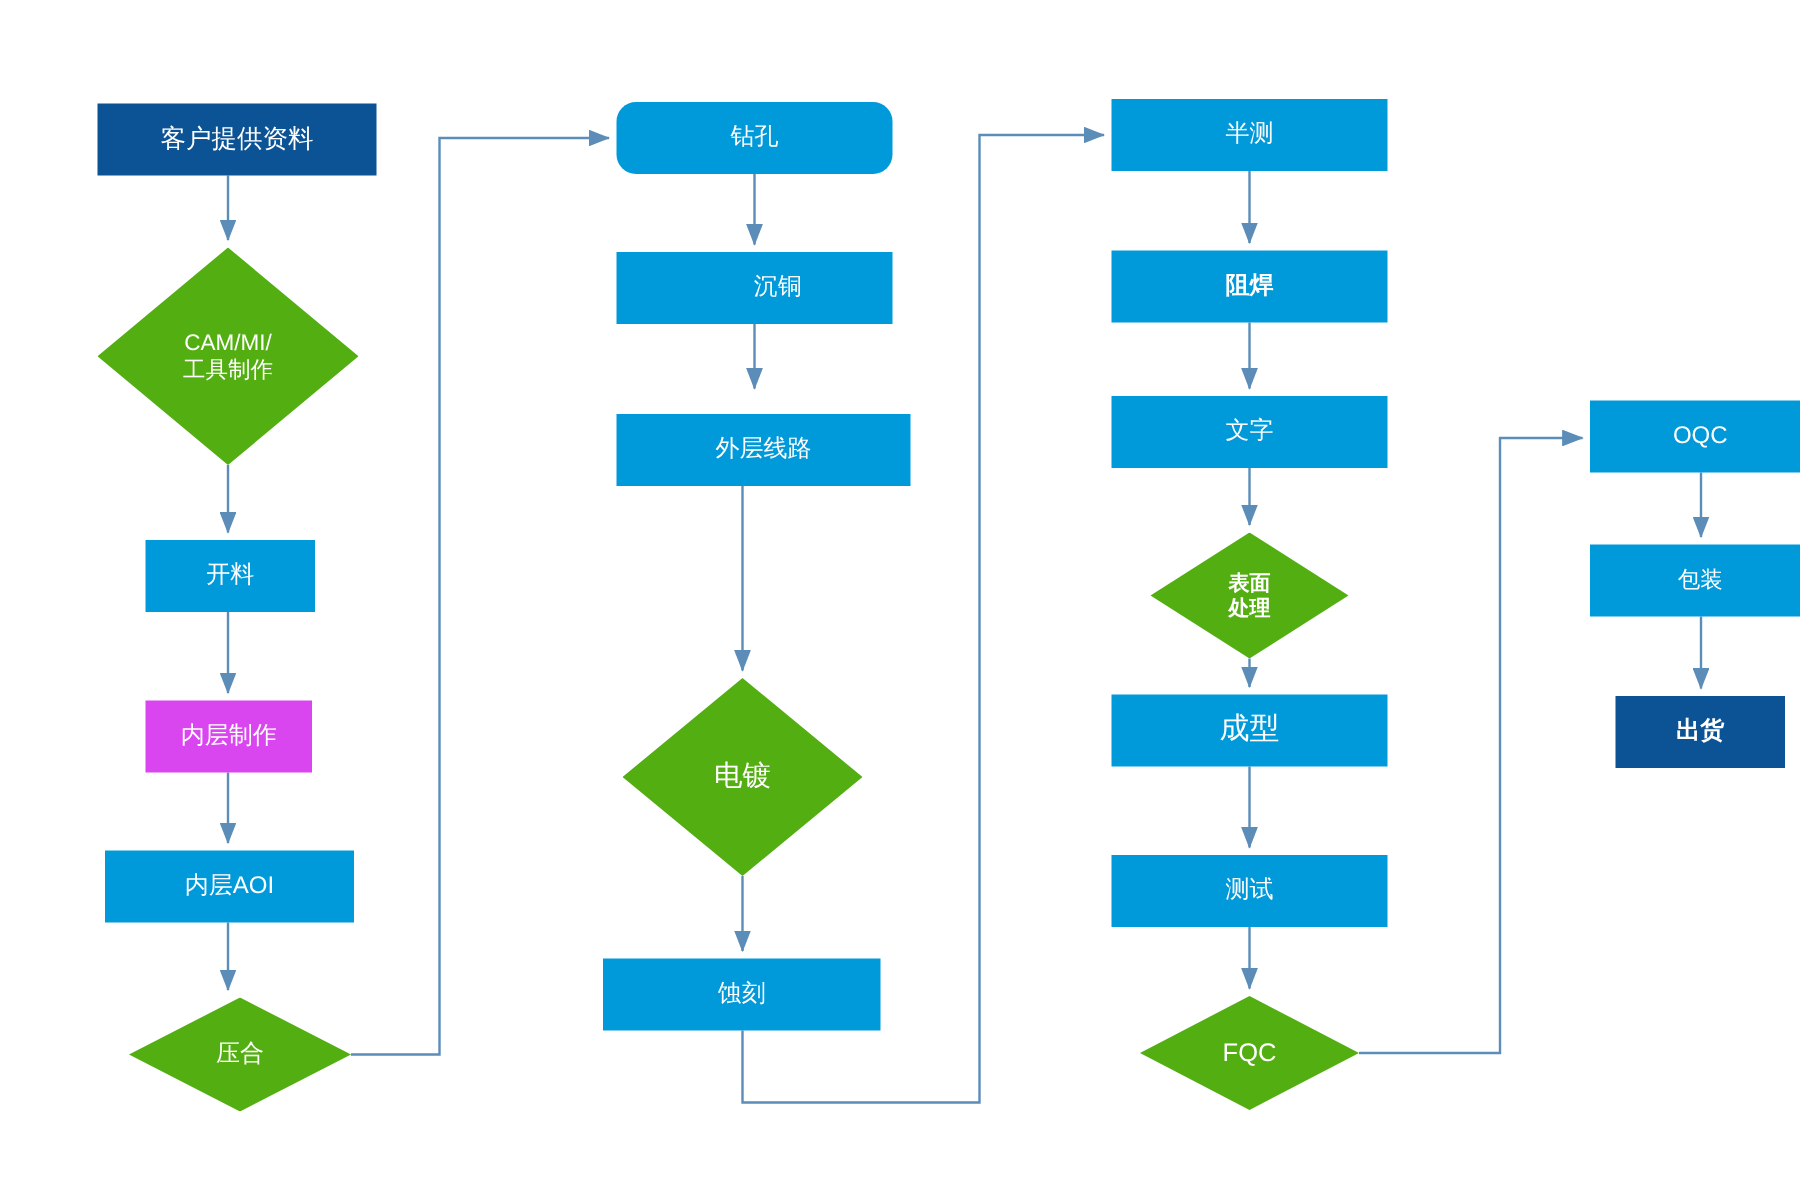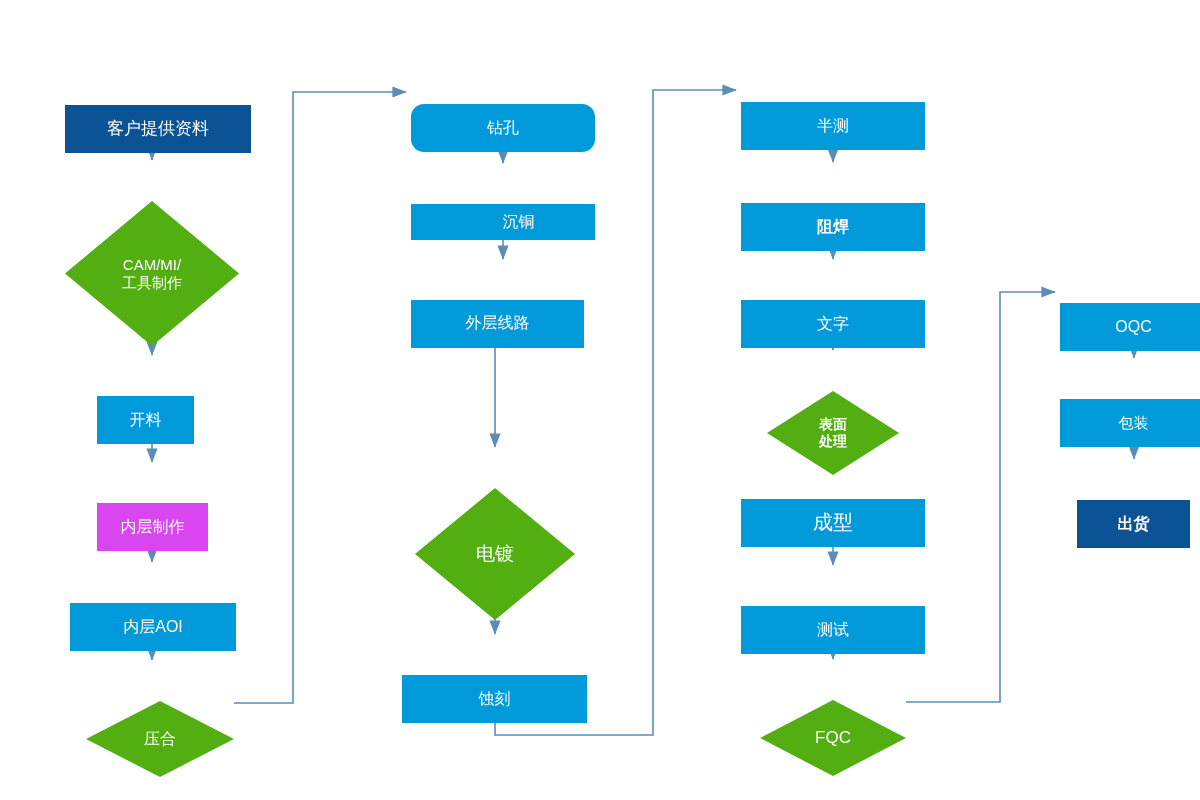--- a/index.html
+++ b/index.html
@@ -13,21 +13,20 @@
   #canvas{position:relative;width:1200px;height:800px;}
   svg.links{position:absolute;left:0;top:0;width:1200px;height:800px;pointer-events:none;}
 
   .node{
     position:absolute;
     display:flex;align-items:center;justify-content:center;
     text-align:center;
     color:#ffffff;
     box-sizing:border-box;
     z-index:2;
-    margin-top:36px;
   }
   .node.rect{}
   .node .lbl{
     display:block;
     line-height:1.18;
     white-space:pre-line;
     position:relative;
     z-index:3;
   }
   .node.diamond{background:transparent;}
@@ -74,42 +73,42 @@
       <div class="node rect" style="left: 65px; top: 69px; width: 186px; height: 48px; font-size: 17px; font-weight: 400; color: rgb(255, 255, 255); background: rgb(11, 83, 148);">
         <span class="lbl">客户提供资料</span>
       </div>
       <div class="node diamond" style="left: 65px; top: 165px; width: 174px; height: 145px; font-size: 15px; font-weight: 400; color: rgb(255, 255, 255);">
         <svg class="dshape" viewBox="0 0 100 100" preserveAspectRatio="none">
           <polygon points="50,0 100,50 50,100 0,50" fill="#52AE11"></polygon>
         </svg>
         <span class="lbl">CAM/MI/
 工具制作</span>
       </div>
-      <div class="node rect" style="left: 97px; top: 360px; width: 97px; height: 48px; font-size: 16px; font-weight: 400; color: rgb(255, 255, 255); background: rgb(0, 153, 218);">
+      <div class="node rect" style="left: 97px; top: 360px; width: 113px; height: 48px; font-size: 16px; font-weight: 400; color: rgb(255, 255, 255); background: rgb(0, 153, 218);">
         <span class="lbl">开料</span>
       </div>
       <div class="node rect" style="left: 97px; top: 467px; width: 111px; height: 48px; font-size: 16px; font-weight: 400; color: rgb(255, 255, 255); background: #d946ef;">
         <span class="lbl">内层制作</span>
       </div>
       <div class="node rect" style="left: 70px; top: 567px; width: 166px; height: 48px; font-size: 16px; font-weight: 400; color: rgb(255, 255, 255); background: rgb(0, 153, 218); justify-content: center;">
         <span class="lbl">内层AOI</span>
       </div>
       <div class="node diamond" style="left: 86px; top: 665px; width: 148px; height: 76px; font-size: 16px; font-weight: 400; color: rgb(255, 255, 255);">
         <svg class="dshape" viewBox="0 0 100 100" preserveAspectRatio="none">
           <polygon points="50,0 100,50 50,100 0,50" fill="#52AE11"></polygon>
         </svg>
         <span class="lbl">压合</span>
       </div>
       <div class="node rect" style="left: 411px; top: 68px; width: 184px; height: 48px; font-size: 16px; font-weight: 400; color: rgb(255, 255, 255); background: rgb(0, 153, 218); border-radius: 13px;">
         <span class="lbl">钻孔</span>
       </div>
-      <div class="node rect" style="left: 411px; top: 168px; width: 184px; height: 36px; font-size: 16px; font-weight: 400; color: rgb(255, 255, 255); background: rgb(0, 153, 218); padding-left: 31px;">
+      <div class="node rect" style="left: 411px; top: 168px; width: 184px; height: 48px; font-size: 16px; font-weight: 400; color: rgb(255, 255, 255); background: rgb(0, 153, 218); padding-left: 31px;">
         <span class="lbl">沉铜</span>
       </div>
-      <div class="node rect" style="left: 411px; top: 264px; width: 173px; height: 48px; font-size: 16px; font-weight: 400; color: rgb(255, 255, 255); background: rgb(0, 153, 218); font-family: Liberation Mono, monospace;">
+      <div class="node rect" style="left: 411px; top: 276px; width: 196px; height: 48px; font-size: 16px; font-weight: 400; color: rgb(255, 255, 255); background: rgb(0, 153, 218);">
         <span class="lbl">外层线路</span>
       </div>
       <div class="node diamond" style="left: 415px; top: 452px; width: 160px; height: 132px; font-size: 19px; font-weight: 400; color: rgb(255, 255, 255);">
         <svg class="dshape" viewBox="0 0 100 100" preserveAspectRatio="none">
           <polygon points="50,0 100,50 50,100 0,50" fill="#52AE11"></polygon>
         </svg>
         <span class="lbl">电镀</span>
       </div>
       <div class="node rect" style="left: 402px; top: 639px; width: 185px; height: 48px; font-size: 16px; font-weight: 400; color: rgb(255, 255, 255); background: rgb(0, 153, 218);">
         <span class="lbl">蚀刻</span>

